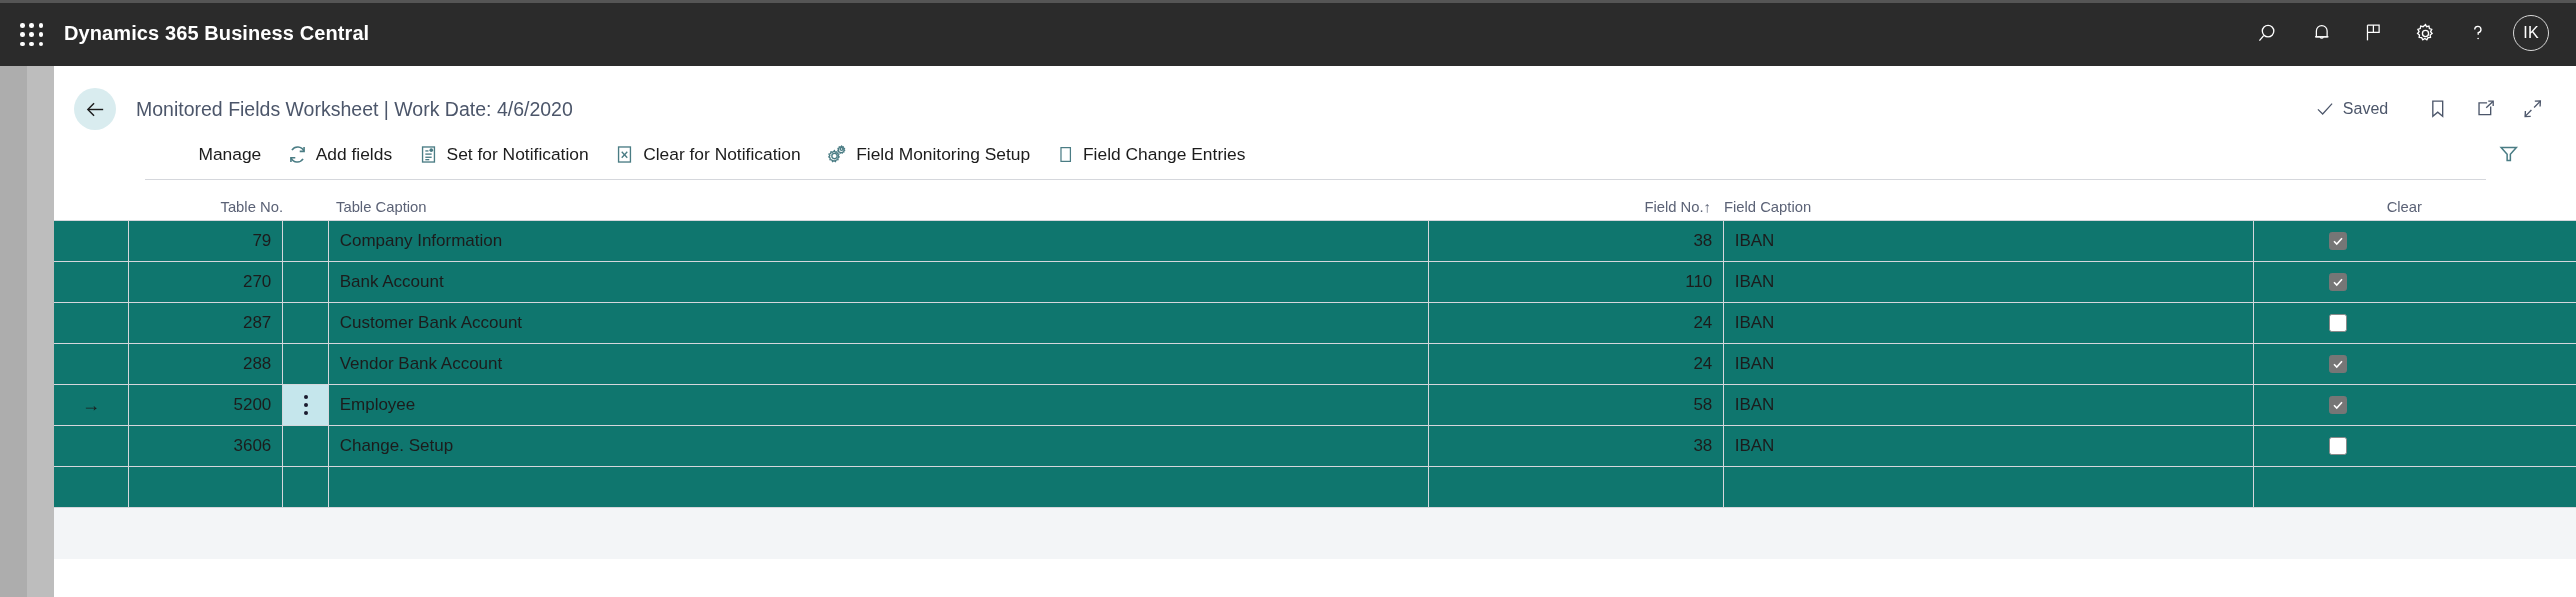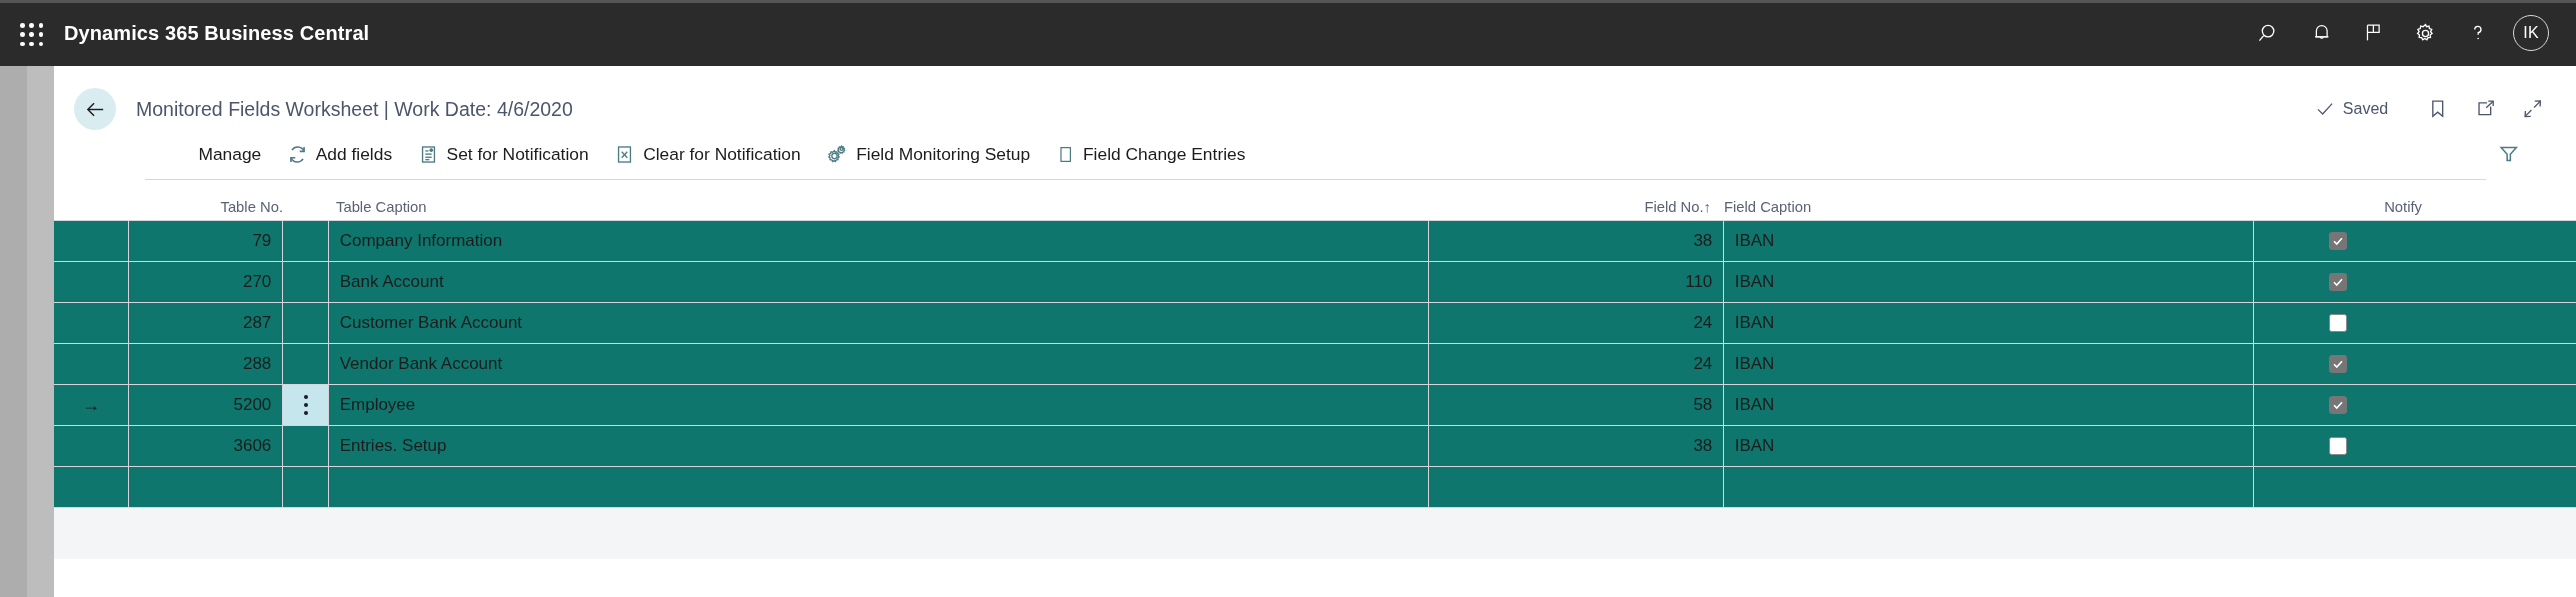--- a/index.html
+++ b/index.html
@@ -374,21 +374,21 @@
         <span>Table Caption</span>
       </div>
       <div class="hcell right" style="left:1375px; width:282px;">
         <span>Field No.</span>
           <span>↑</span>
       </div>
       <div class="hcell" style="left:1670px; width:282px;">
         <span>Field Caption</span>
       </div>
       <div class="hcell right" style="left:2200px; width:168px;">
-        <span>Notify</span>
+        <span>Clear</span>
       </div>
     </div>
 
     <div class="rows" id="grid-rows">
         <div class="row">
           <div class="cell ctr" style="left: 0px; width: 75px;"></div>
           <div class="cell num" style="left: 75px; width: 154px;">79</div>
           <div class="cell ctr" style="left: 229px; width: 46px;"></div>
           <div class="cell txt" style="left: 275px; width: 1100px;">Company Information</div>
           <div class="cell num" style="left: 1375px; width: 295px;">38</div>
@@ -462,21 +462,21 @@
               <svg width="12" height="12" viewBox="0 0 24 24" fill="none" stroke="#ffffff" stroke-width="3.2">
                 <polyline points="4,12.5 9.5,18 20,6.5"></polyline>
               </svg>
             </span>
           </div>
         </div>
         <div class="row">
           <div class="cell ctr" style="left: 0px; width: 75px;"></div>
           <div class="cell num" style="left: 75px; width: 154px;">3606</div>
           <div class="cell ctr" style="left: 229px; width: 46px;"></div>
-          <div class="cell txt" style="left: 275px; width: 1100px;">Entries. Setup</div>
+          <div class="cell txt" style="left: 275px; width: 1100px;">Change. Setup</div>
           <div class="cell num" style="left: 1375px; width: 295px;">38</div>
           <div class="cell txt" style="left: 1670px; width: 530px;">IBAN</div>
           <div class="cell ctr nobord" style="left: 2200px; width: 168px;">
             <span class="chk"></span>
           </div>
         </div>
         <div class="row">
           <div class="cell ctr" style="left: 0px; width: 75px;"></div>
           <div class="cell num" style="left: 75px; width: 154px;"></div>
           <div class="cell ctr" style="left: 229px; width: 46px;"></div>

